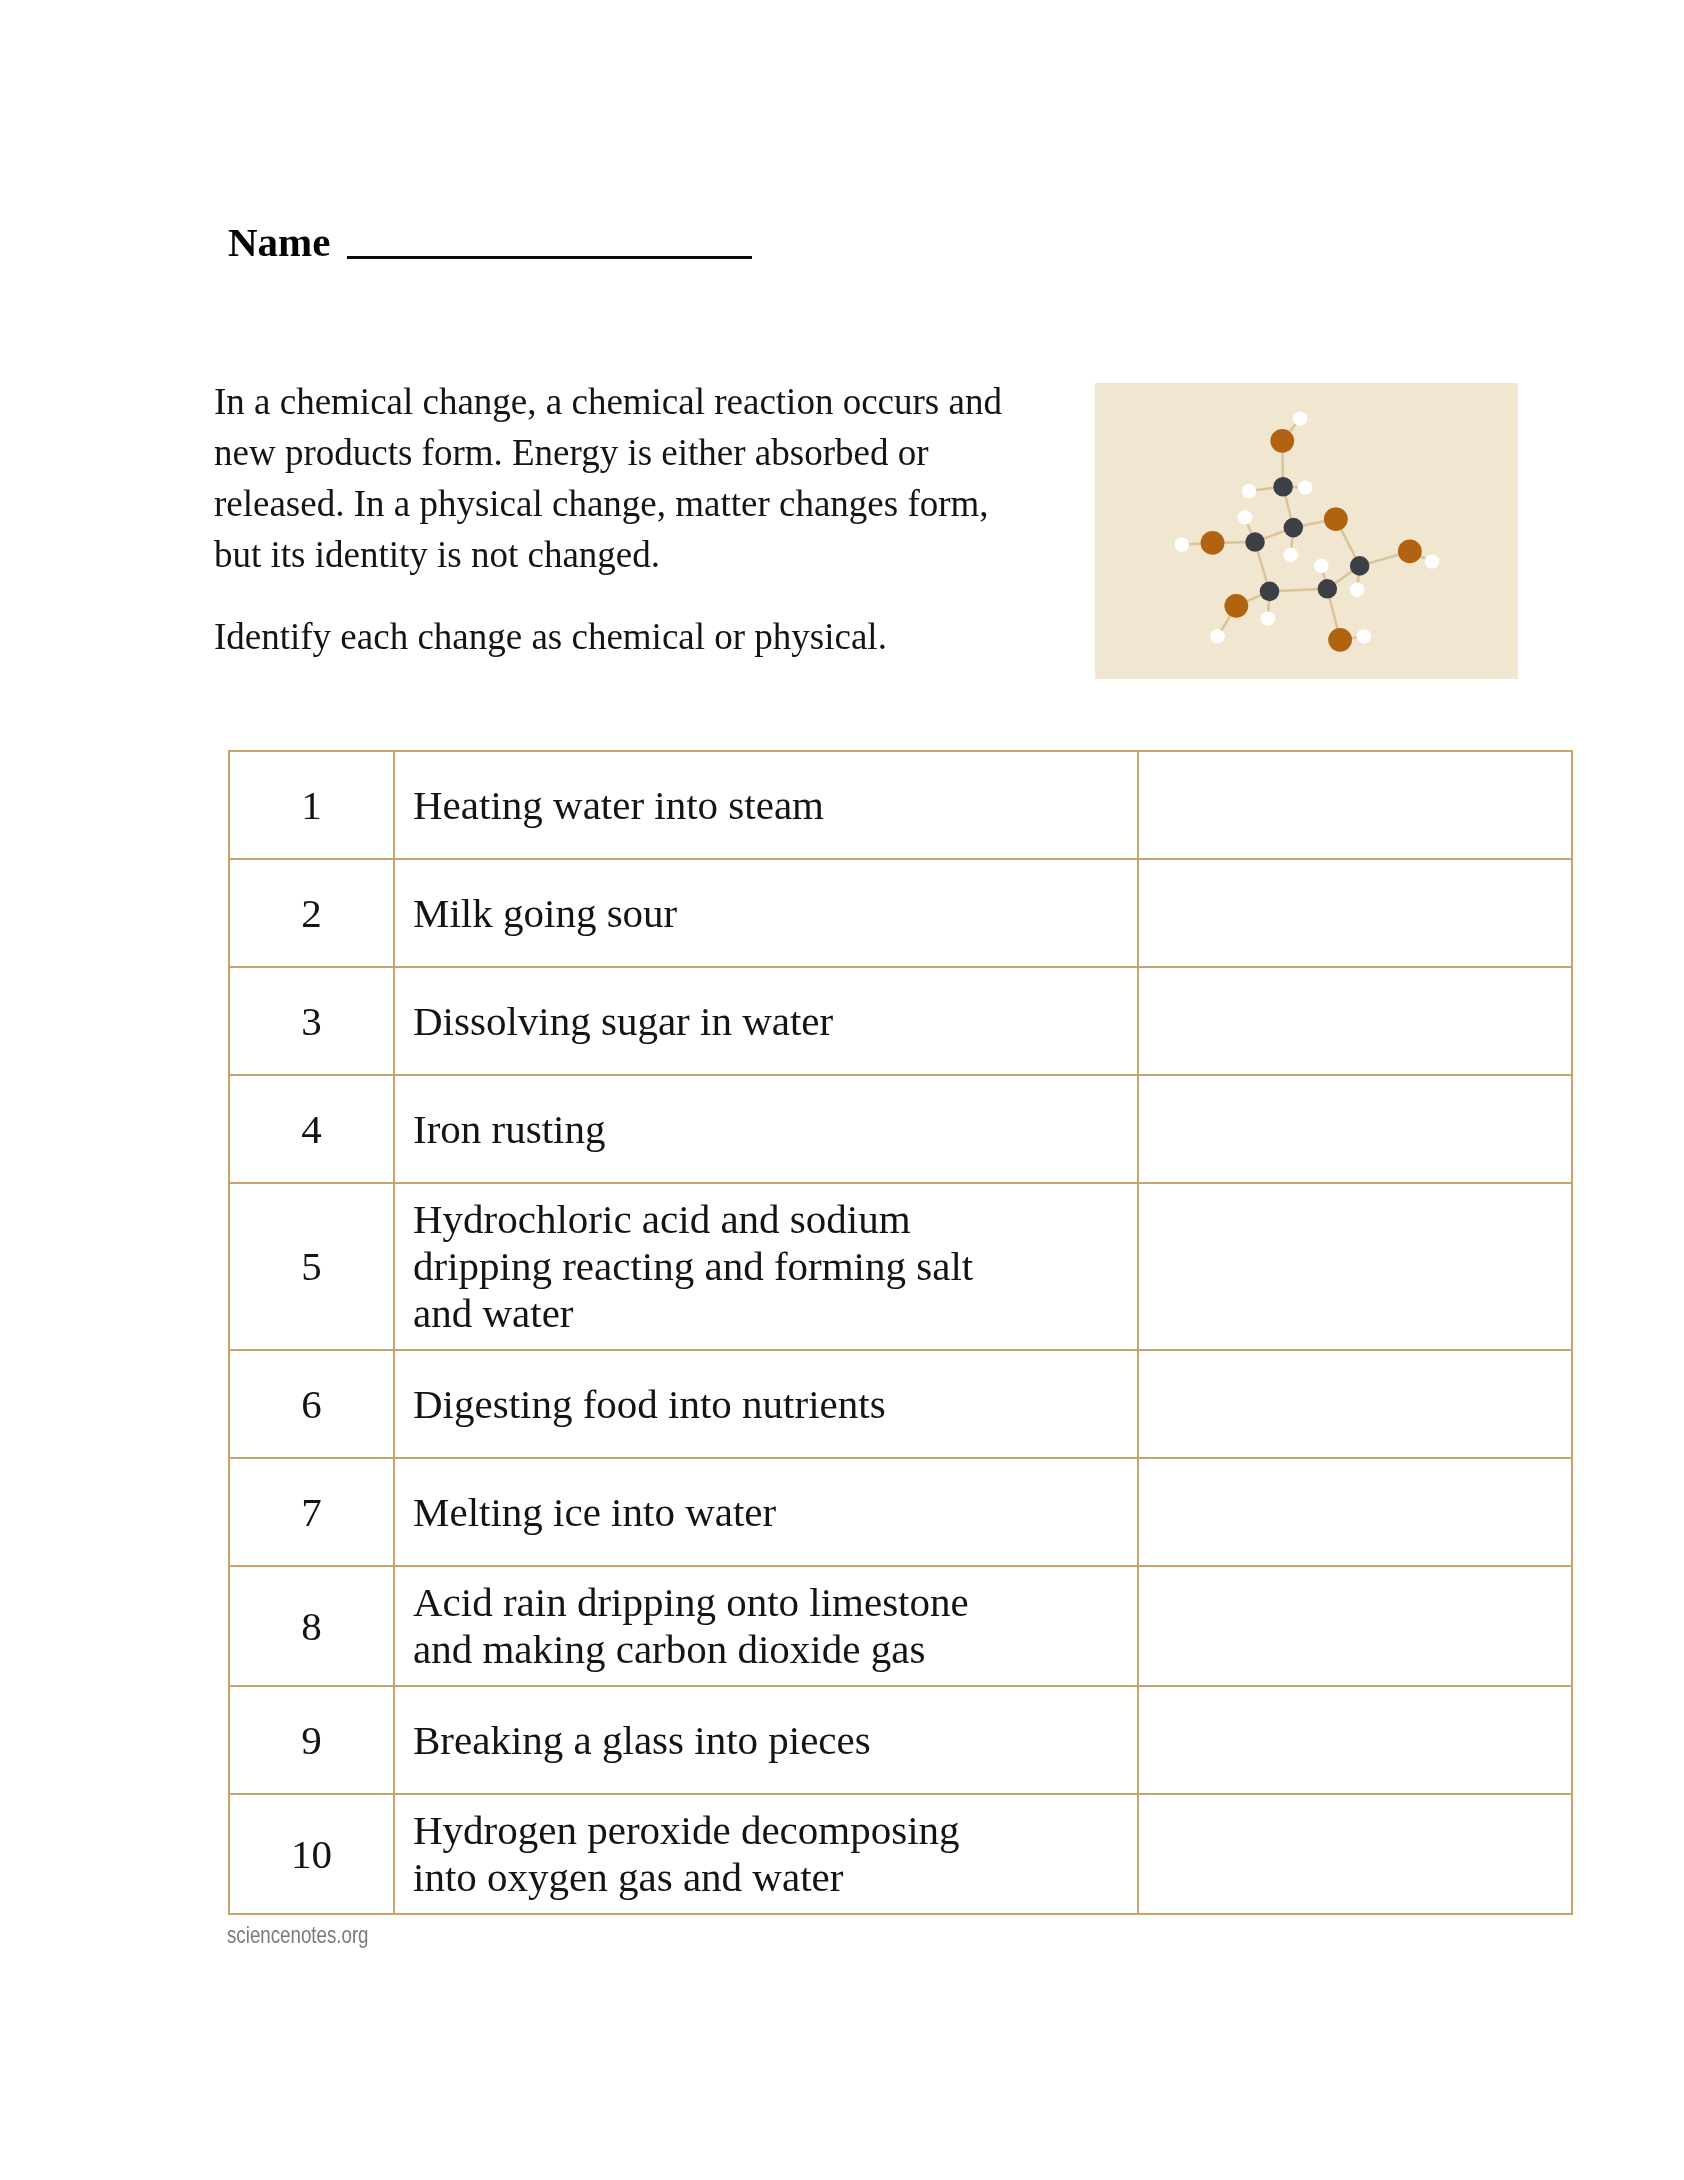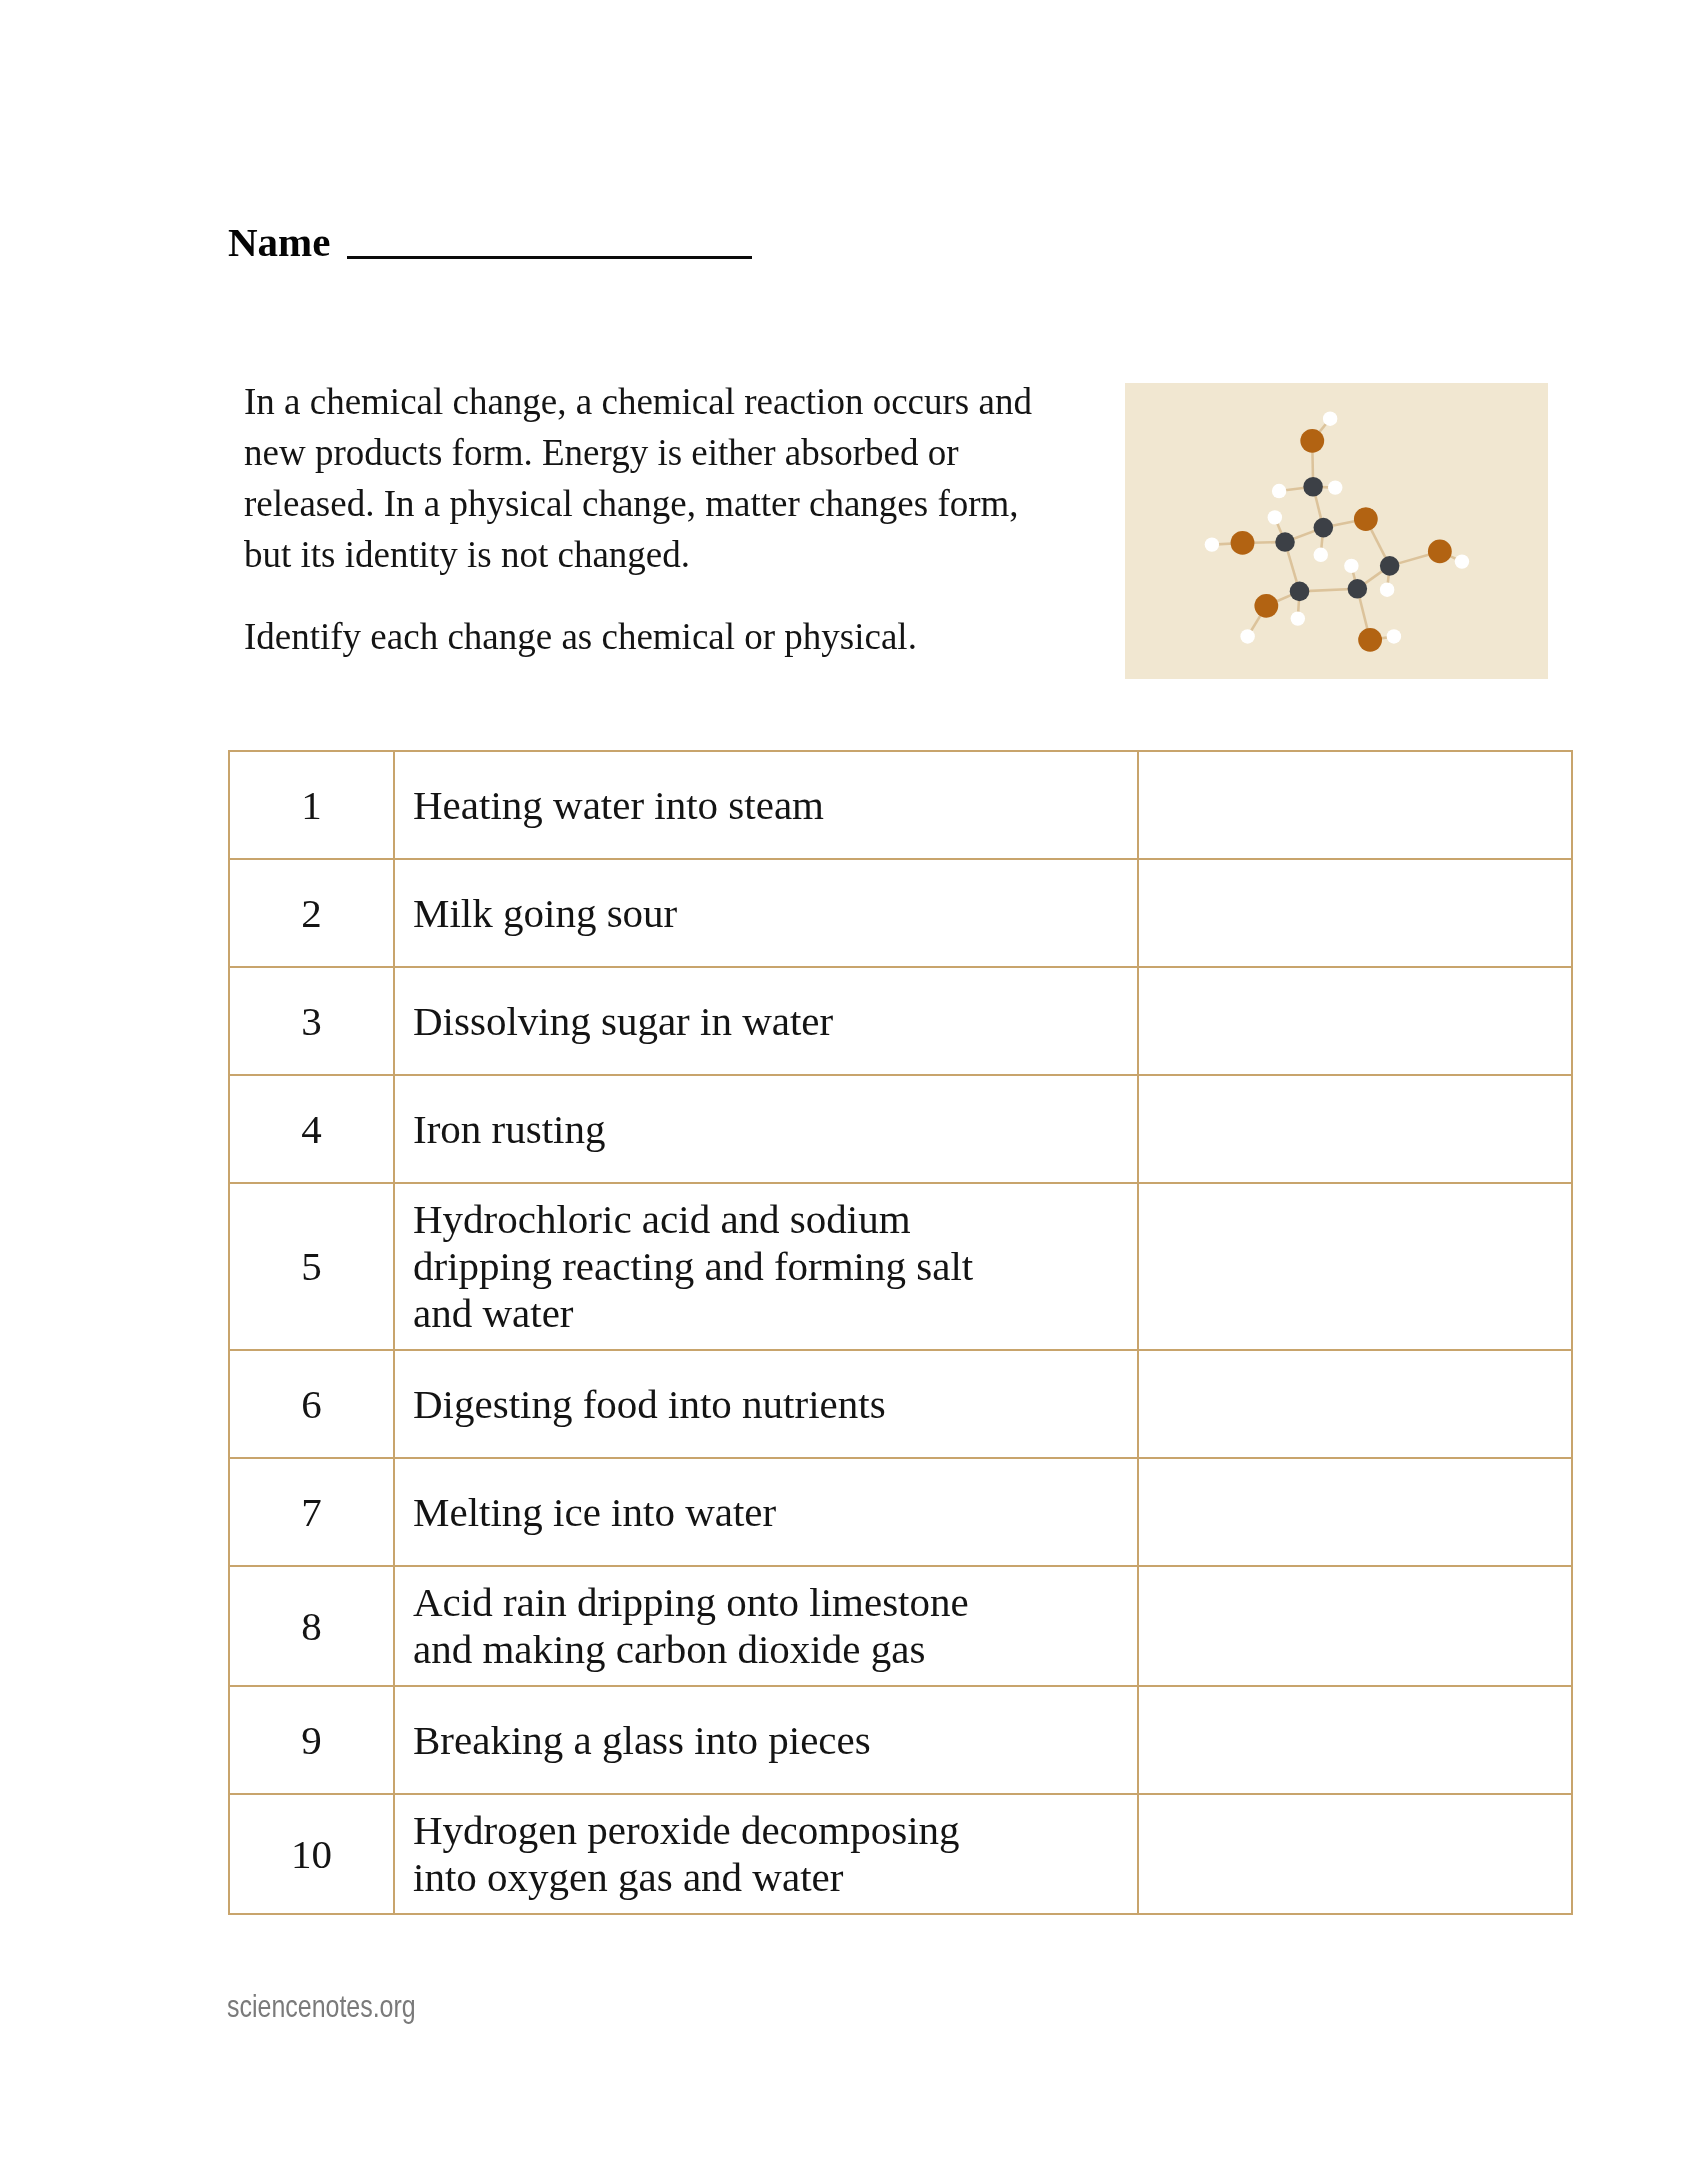--- a/index.html
+++ b/index.html
@@ -26,21 +26,21 @@
   .title .t{
     display:inline-block;
     font-family:"Liberation Sans",sans-serif;
     font-weight:700;font-size:54px;line-height:58px;
     color:#B86F1E;
     transform:scaleX(0.72);transform-origin:50% 50%;
     white-space:nowrap;
   }
 
   
-  .intro{position:absolute;top:376px;left:215px;width:1289px;height:303px;}
+  .intro{position:absolute;top:376px;left:185px;width:1289px;height:303px;}
   .para{font-size:37px;line-height:51px;white-space:pre-line;width:886px;color:#141414;}
   .instruction{font-size:37px;line-height:51px;margin-top:31px;color:#141414;}
 
   .molecule{
     position:absolute;left:881px;top:6.8px;
     width:423px;height:296px;
     background:#F1E7D1;
   }
   .molecule svg{display:block;width:423px;height:296px;}
 
@@ -54,23 +54,23 @@
     border:2.1px solid #C8A46C;
     font-size:41px;line-height:47px;
     vertical-align:middle;
     color:#141414;
   }
   td.num{width:161px;text-align:center;height:104px;}
   td.desc{width:698px;padding:12px 25.6px 12px 18px;white-space:pre-line;font-family:Liberation Serif, serif;}
   td.ans{width:430px;}
 
   
-  .footer{position:absolute;top:1988px;left:198px;
+  .footer{position:absolute;top:1916px;left:198px;
     font-family:"Liberation Sans",sans-serif;
-    font-size:32px;line-height:37px;color:#7A7A7A;}
+    font-size:24px;line-height:37px;color:#7A7A7A;}
   .footer .f{display:inline-block;transform:scaleX(0.78);transform-origin:0 50%;white-space:nowrap;}
 </style>
 </head>
 <body>
 
 <div class="page">
 
   <div class="hdr">
     <span>Name</span><span class="blank blank-name"></span>
   </div>

